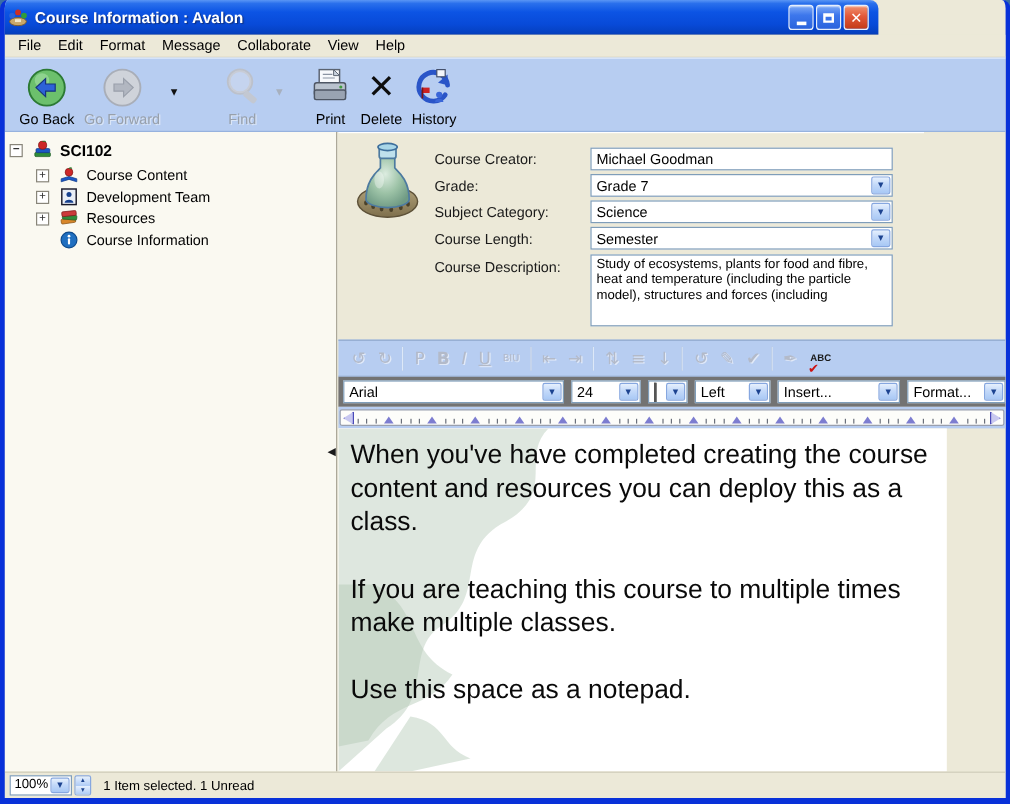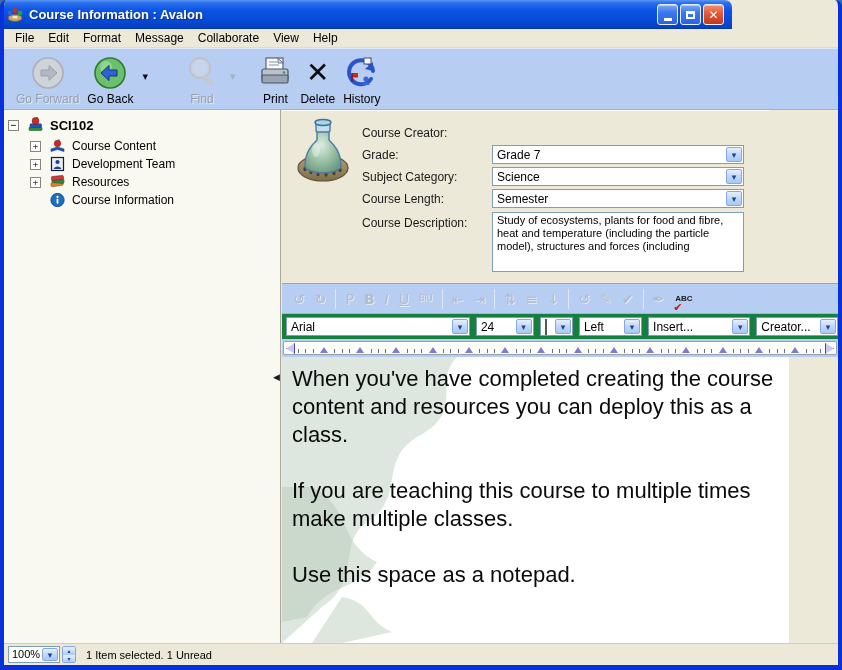--- a/index.html
+++ b/index.html
@@ -61,21 +61,21 @@
   
   .etb1{position:absolute;left:0;top:173px;width:556px;height:31px;background:#b7cdf1;border-top:1px solid #8fa8cc;
     border-bottom:1px solid #9db6da;display:flex;align-items:center;padding-left:6px;}
   .e-icon{font-family:"DejaVu Sans",sans-serif;font-size:14px;color:#b3bac9;text-shadow:1px 1px 0 #e2eaf8;
     padding:0 5px;cursor:default;line-height:1;}
   .e-icon.small{font-size:8px;letter-spacing:0;}
   .e-sep{width:1px;height:20px;background:#93a8c8;border-right:1px solid #dde8f8;margin:0 4px;}
   .spell{position:relative;padding:0 6px;cursor:default;}
   .spell-abc{font-size:8px;font-weight:bold;color:#1a1a1a;letter-spacing:0;line-height:1;display:block;}
   .spell-check{position:absolute;left:4px;top:6px;color:#cc1212;font-size:11px;font-family:"DejaVu Sans",sans-serif;}
-  .etb2{position:absolute;left:0;top:204px;width:556px;height:25px;background:#15803d;display:flex;align-items:center;padding-left:4px;gap:6px;}
+  .etb2{position:absolute;left:0;top:204px;width:556px;height:25px;background:#737373;display:flex;align-items:center;padding-left:4px;gap:6px;}
   .combo{position:relative;background:#fff;border:1px solid #7f9db9;height:19px;font-size:12px;color:#000;
     padding:2px 20px 2px 4px;white-space:nowrap;overflow:hidden;cursor:default;}
   .swatch{width:13px;height:13px;background:#000;border:1px solid #555;margin-top:1px;}
   
   .ruler{position:absolute;left:0;top:229px;width:556px;height:18px;background:#b7cdf1;display:flex;align-items:center;}
   .ruler-bar{position:relative;flex:1;height:14px;margin:0 1px;background:#fdfdfa;border:1px solid #9aa0ae;border-radius:2px;
     display:flex;align-items:flex-end;justify-content:space-between;padding:0 14px 1px 14px;overflow:hidden;}
   .rt-tick{width:1px;height:4px;background:#6a6f7a;}
   .rt-tri{width:0;height:0;border-left:4px solid transparent;border-right:4px solid transparent;border-bottom:6px solid #7d7dd0;margin-bottom:0;}
   .ruler-marker{position:absolute;top:1px;width:9px;height:11px;background:#c8c8f0;border:1px solid #4a4ab8;cursor:pointer;}
@@ -130,35 +130,35 @@
     <span class="menu-item">Message</span>
     <span class="menu-item">Collaborate</span>
     <span class="menu-item">View</span>
     <span class="menu-item">Help</span>
   </div>
 
   <div class="toolbar">
     <div class="tb-btn">
       <span class="tb-icon">
         <svg width="34" height="34" viewBox="0 0 34 34">
-          <circle cx="17" cy="17" r="15" fill="#cfd3da" stroke="#a9aeb8" stroke-width="1.6"></circle>
-          <path d="M10 14 L18 14 L18 9.5 L26 17 L18 24.5 L18 20 L10 20 Z" fill="#b2b7c1" stroke="#9aa0ab" stroke-width="1"></path>
-        </svg>
-      </span>
-      <span class="tb-label disabled">Go Forward</span>
-    </div>
-    <div class="tb-btn">
-      <span class="tb-icon">
-        <svg width="34" height="34" viewBox="0 0 34 34">
           <circle cx="17" cy="17" r="15" fill="#6cc06c" stroke="#2c7a34" stroke-width="1.6"></circle>
           <circle cx="13" cy="11" r="6" fill="#9cdc9c" opacity="0.7"></circle>
           <path d="M24 14 L16 14 L16 9.5 L8 17 L16 24.5 L16 20 L24 20 Z" fill="#2d62d8" stroke="#16347e" stroke-width="1"></path>
         </svg>
       </span>
       <span class="tb-label">Go Back</span>
+    </div>
+    <div class="tb-btn">
+      <span class="tb-icon">
+        <svg width="34" height="34" viewBox="0 0 34 34">
+          <circle cx="17" cy="17" r="15" fill="#cfd3da" stroke="#a9aeb8" stroke-width="1.6"></circle>
+          <path d="M10 14 L18 14 L18 9.5 L26 17 L18 24.5 L18 20 L10 20 Z" fill="#b2b7c1" stroke="#9aa0ab" stroke-width="1"></path>
+        </svg>
+      </span>
+      <span class="tb-label disabled">Go Forward</span>
     </div>
     <div class="tb-caret">▾</div>
     <div style="width:26px"></div>
     <div class="tb-btn">
       <span class="tb-icon">
         <svg width="38" height="36" viewBox="0 0 38 36">
           <circle cx="17" cy="13" r="9.5" fill="none" stroke="#bcc1cb" stroke-width="3"></circle>
           <circle cx="17" cy="13" r="9.5" fill="#dfe3ea" opacity="0.35"></circle>
           <rect x="22.5" y="20" width="12" height="5.5" rx="2" transform="rotate(40 22.5 20)" fill="#c3c8d2"></rect>
         </svg>
@@ -282,20 +282,21 @@
             <ellipse cx="38" cy="55" rx="1.6" ry="2.2"></ellipse>
               <ellipse cx="44" cy="52" rx="1.6" ry="2.2"></ellipse>
           </g>
           <path d="M9 48 C9 33 17 26 21 22 L21 10 L33 10 L33 22 C37 26 45 33 45 48 C45 52 36 55 27 55 C18 55 9 52 9 48 Z" fill="url(#dome)" stroke="#4d7aa0" stroke-width="1.4"></path>
           <rect x="20" y="4" width="14" height="10" rx="2" fill="#bfe0ec" stroke="#4d7aa0" stroke-width="1.4"></rect>
           <ellipse cx="27" cy="4.5" rx="8" ry="3" fill="#a8d6e8" stroke="#3e6f9c" stroke-width="1.4"></ellipse>
           <ellipse cx="20" cy="32" rx="4" ry="7" fill="#ffffff" opacity="0.35"></ellipse>
         </svg>
 
         <span class="f-label" style="top:15px">Course Creator:</span>
+        <div class="f-field" style="top:12px">Michael Goodman</div>
 
         <span class="f-label" style="top:37px">Grade:</span>
         <div class="f-field f-combo" style="top:34px">
           <span>Grade 7</span>
           <span class="combo-arrow">▾</span>
         </div>
 
         <span class="f-label" style="top:59px">Subject Category:</span>
         <div class="f-field f-combo" style="top:56px">
           <span>Science</span>
@@ -355,21 +356,21 @@
         </div>
         <div class="combo" style="width:66px">
           <span>Left</span>
           <span class="combo-arrow">▾</span>
         </div>
         <div class="combo" style="width:108px">
           <span>Insert...</span>
           <span class="combo-arrow">▾</span>
         </div>
         <div class="combo" style="width:86px">
-          <span>Creator...</span>
+          <span>Format...</span>
           <span class="combo-arrow">▾</span>
         </div>
       </div>
 
       <div class="ruler">
         <div class="ruler-bar">
           <span class="ruler-marker left"></span>
           <span class="ruler-ticks" style="display:flex;align-items:flex-end;justify-content:space-between;width:100%">
               <span class="rt-tick"></span>
               <span class="rt-tick"></span>

